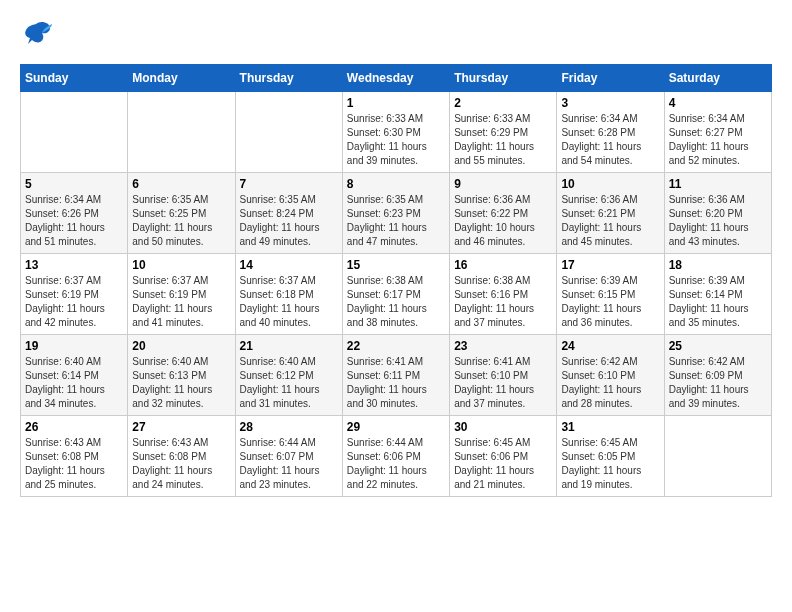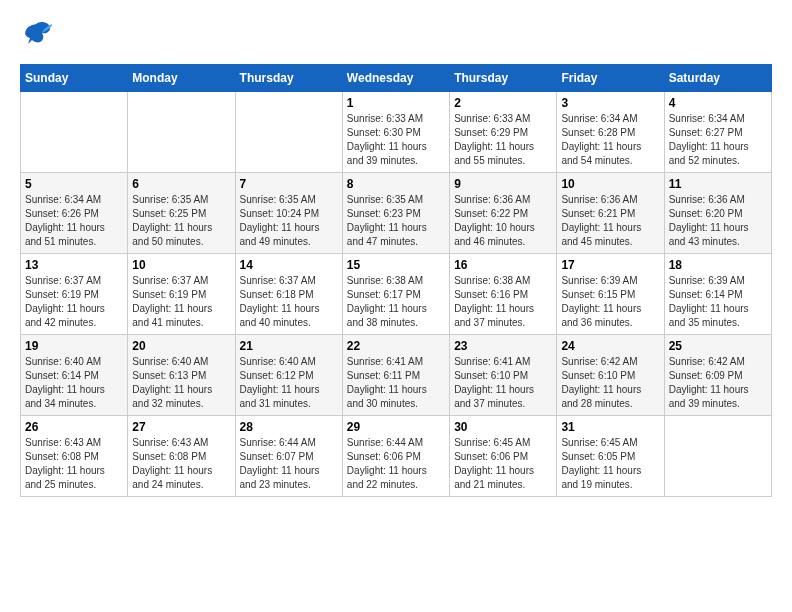--- a/index.html
+++ b/index.html
@@ -167,21 +167,21 @@
         <div class="day-info">
           <span>Sunrise: 6:35 AM</span><br>
           <span>Sunset: 6:25 PM</span><br>
           <span>Daylight: 11 hours and 50 minutes.</span>
         </div>
       </td>
         <td>
         <span class="day-num">7</span>
         <div class="day-info">
           <span>Sunrise: 6:35 AM</span><br>
-          <span>Sunset: 10:24 PM</span><br>
+          <span>Sunset: 8:24 PM</span><br>
           <span>Daylight: 11 hours and 49 minutes.</span>
         </div>
       </td>
         <td>
         <span class="day-num">8</span>
         <div class="day-info">
           <span>Sunrise: 6:35 AM</span><br>
           <span>Sunset: 6:23 PM</span><br>
           <span>Daylight: 11 hours and 47 minutes.</span>
         </div>

